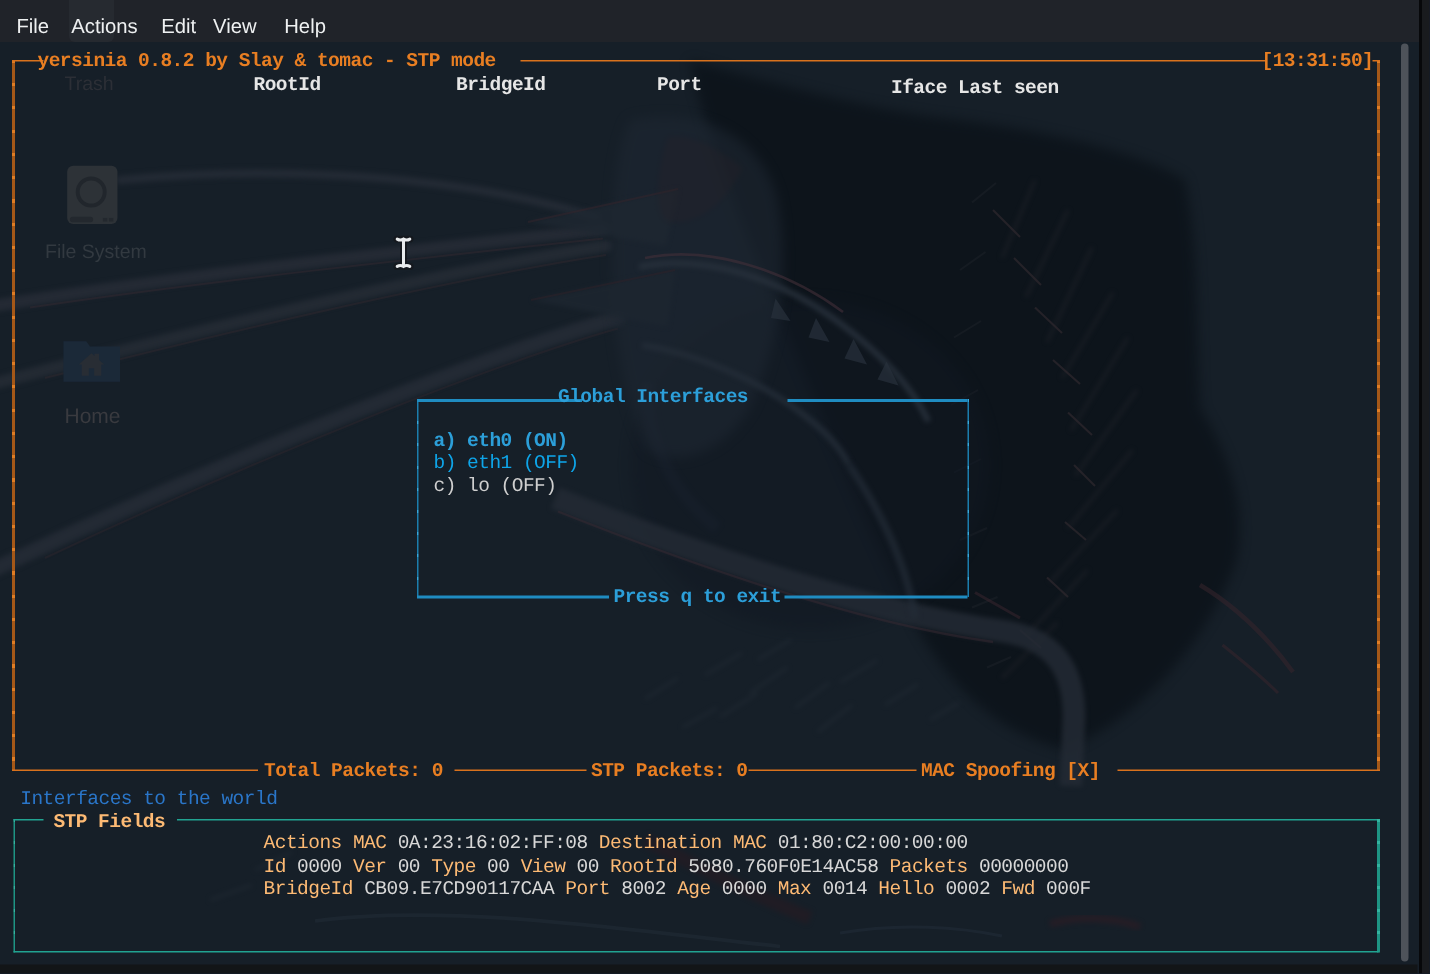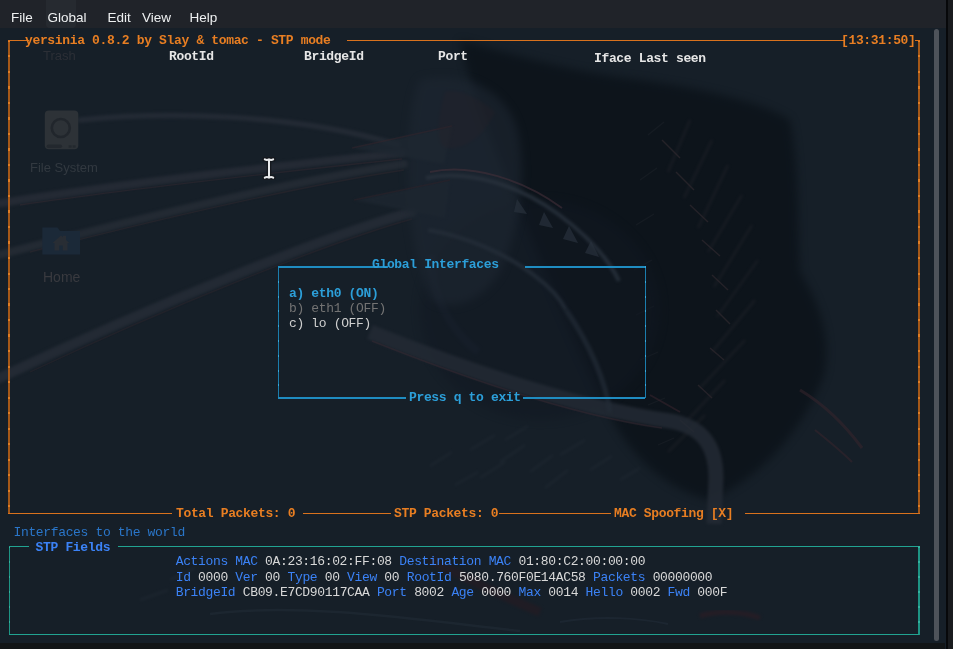--- a/index.html
+++ b/index.html
@@ -2,21 +2,21 @@
 <html><head>
 <meta charset="utf-8">
 <style>
   html,body{margin:0;padding:0}
   body{width:953px;height:649px;position:relative;overflow:hidden;background:#161f28}
   .mono{font-family:"Liberation Mono",monospace;font-size:13px;letter-spacing:-0.35px;line-height:15.5px;white-space:pre;position:absolute}
   .b{font-weight:bold}
   .or{color:#e87e22}
   .wh{color:#e6e6e6}
   .bl{color:#2c9fd9}
-  .te{color:#3b82f6}
+  .te{color:#fdba74}
   .hline{position:absolute;height:1.6px;background:#d9721d}
   .vline{position:absolute;width:1.6px;background:repeating-linear-gradient(180deg,#e07d24 0px,#e07d24 2px,#a55818 2px,#a55818 15.5px)}
   .bhline{position:absolute;height:1.6px;background:#1f8cc1}
   .bvline{position:absolute;width:1.6px;background:repeating-linear-gradient(180deg,#36a9dd 0px,#36a9dd 2px,#1b7dad 2px,#1b7dad 14.8px)}
   .thline{position:absolute;height:1.6px;background:#21a391}
   .tvline{position:absolute;width:1.6px;background:repeating-linear-gradient(180deg,#33b3a0 0px,#33b3a0 2px,#1e9484 2px,#1e9484 15px)}
 </style>
 </head>
 <body>
 
@@ -152,21 +152,21 @@
       <path d="M 269,160 L 269,177"></path>
       <path d="M 264.8,177.6 q 2.1,-1.3 4.2,0 q 2.1,-1.3 4.2,0"></path>
     </g>
   </g>
 </svg>
 
 <div style="position:absolute;left:0;top:0;width:953px;height:28px;background:#202329"></div>
 <div style="position:absolute;left:46px;top:0;width:30px;height:28px;background:#2b2f36;border-radius:0 0 4px 4px;opacity:0.6"></div>
 <div style="position:absolute;left:0;top:8px;height:20px;font-family:'Liberation Sans',sans-serif;font-size:13.5px;color:#eef0f1;line-height:20px">
   <span style="position:absolute;left:11px">File</span>
-  <span style="position:absolute;left:47.5px">Global</span>
+  <span style="position:absolute;left:47.5px">Actions</span>
   <span style="position:absolute;left:107.5px">Edit</span>
   <span style="position:absolute;left:142px">View</span>
   <span style="position:absolute;left:189.5px">Help</span>
 </div>
 
 <div style="position:absolute;left:945.5px;top:0;width:2px;height:649px;background:#07080a"></div>
 <div style="position:absolute;left:947.5px;top:0;width:5.5px;height:649px;background:#191b1e"></div>
 <div style="position:absolute;left:933.5px;top:29px;width:5.5px;height:612px;background:#4e535a;border-radius:3px"></div>
 
 <div style="position:absolute;left:0;top:642.5px;width:945px;height:6.5px;background:#121517"></div>
@@ -197,21 +197,21 @@
 
 <div class="bvline" style="left:277.5px;top:266px;height:131.5px"></div>
 <div class="bvline" style="left:644.5px;top:266px;height:131.5px"></div>
 <div class="bhline" style="left:277.5px;top:266px;width:110px"></div>
 <div class="bhline" style="left:525px;top:266px;width:120px"></div>
 <div class="bhline" style="left:277.5px;top:397px;width:128px"></div>
 <div class="bhline" style="left:523px;top:397px;width:122px"></div>
 <div class="mono b bl" style="left:372px;top:257px">Global Interfaces</div>
 <div class="mono b bl" style="left:409px;top:390px">Press q to exit</div>
 <div class="mono b bl" style="left:289px;top:286px">a) eth0 (ON)</div>
-<div class="mono" style="left:289px;top:300.5px;color:#737373">b) eth1 (OFF)</div>
+<div class="mono" style="left:289px;top:300.5px;color:#0ea5e9">b) eth1 (OFF)</div>
 <div class="mono" style="left:289px;top:315.5px;color:#cfcfcf">c) lo (OFF)</div>
 
 <div class="mono" style="left:13.5px;top:525px;color:#2a76c9">Interfaces to the world</div>
 
 <div class="tvline" style="left:8.8px;top:545.8px;height:89.7px"></div>
 <div class="tvline" style="left:918px;top:545.8px;height:89.7px"></div>
 <div class="thline" style="left:8.8px;top:545.8px;width:20px"></div>
 <div class="thline" style="left:117.5px;top:545.8px;width:800.5px"></div>
 <div class="thline" style="left:8.8px;top:633.9px;width:910px"></div>
 <div class="mono b te" style="left:35.6px;top:539.5px">STP Fields</div>

